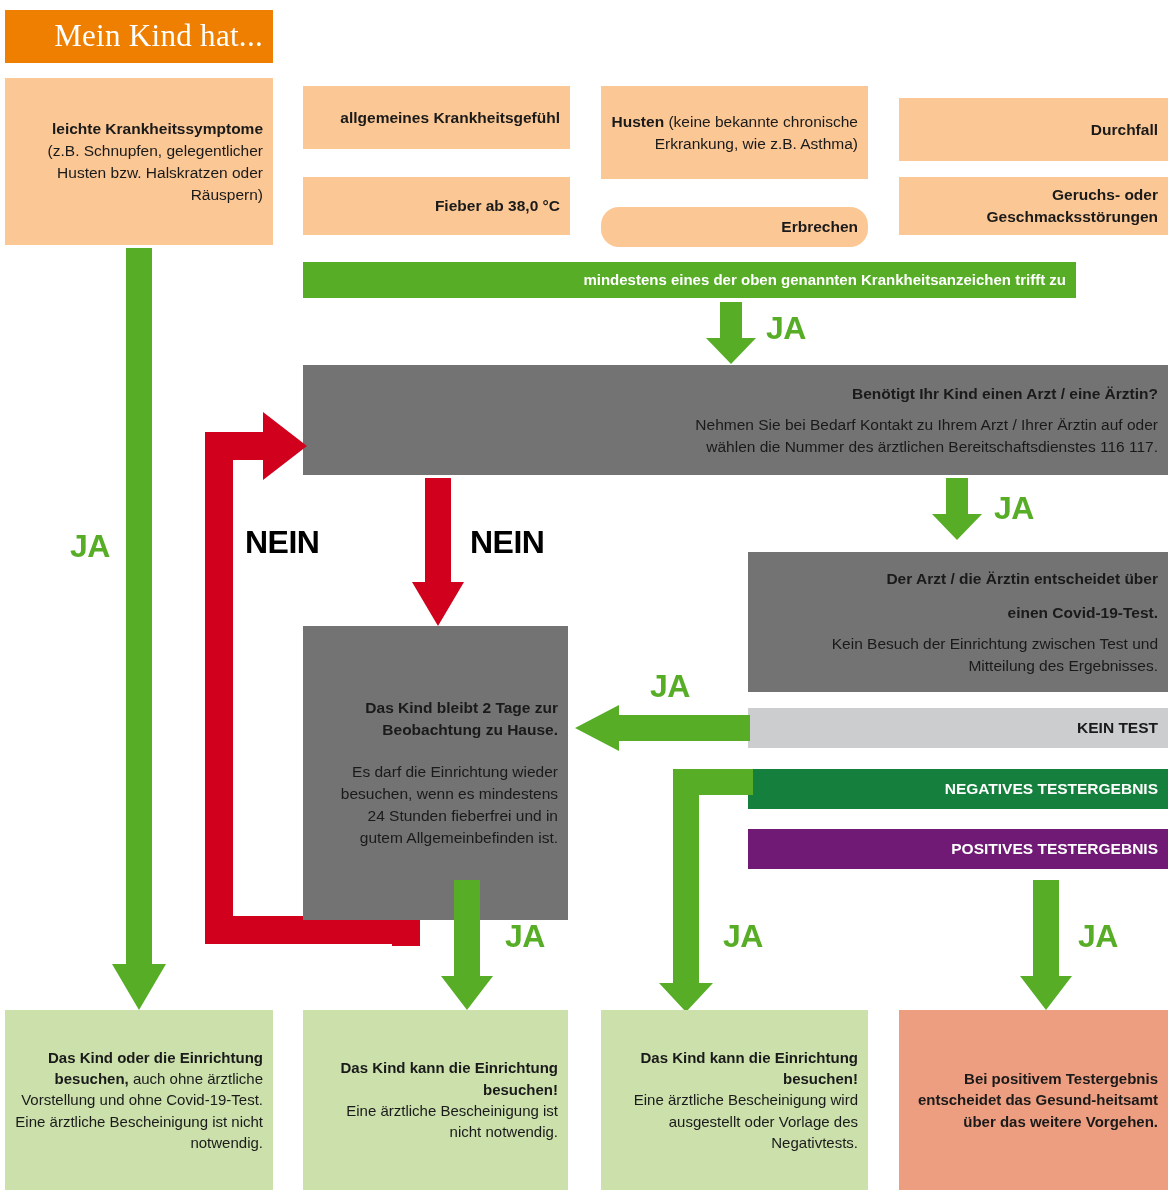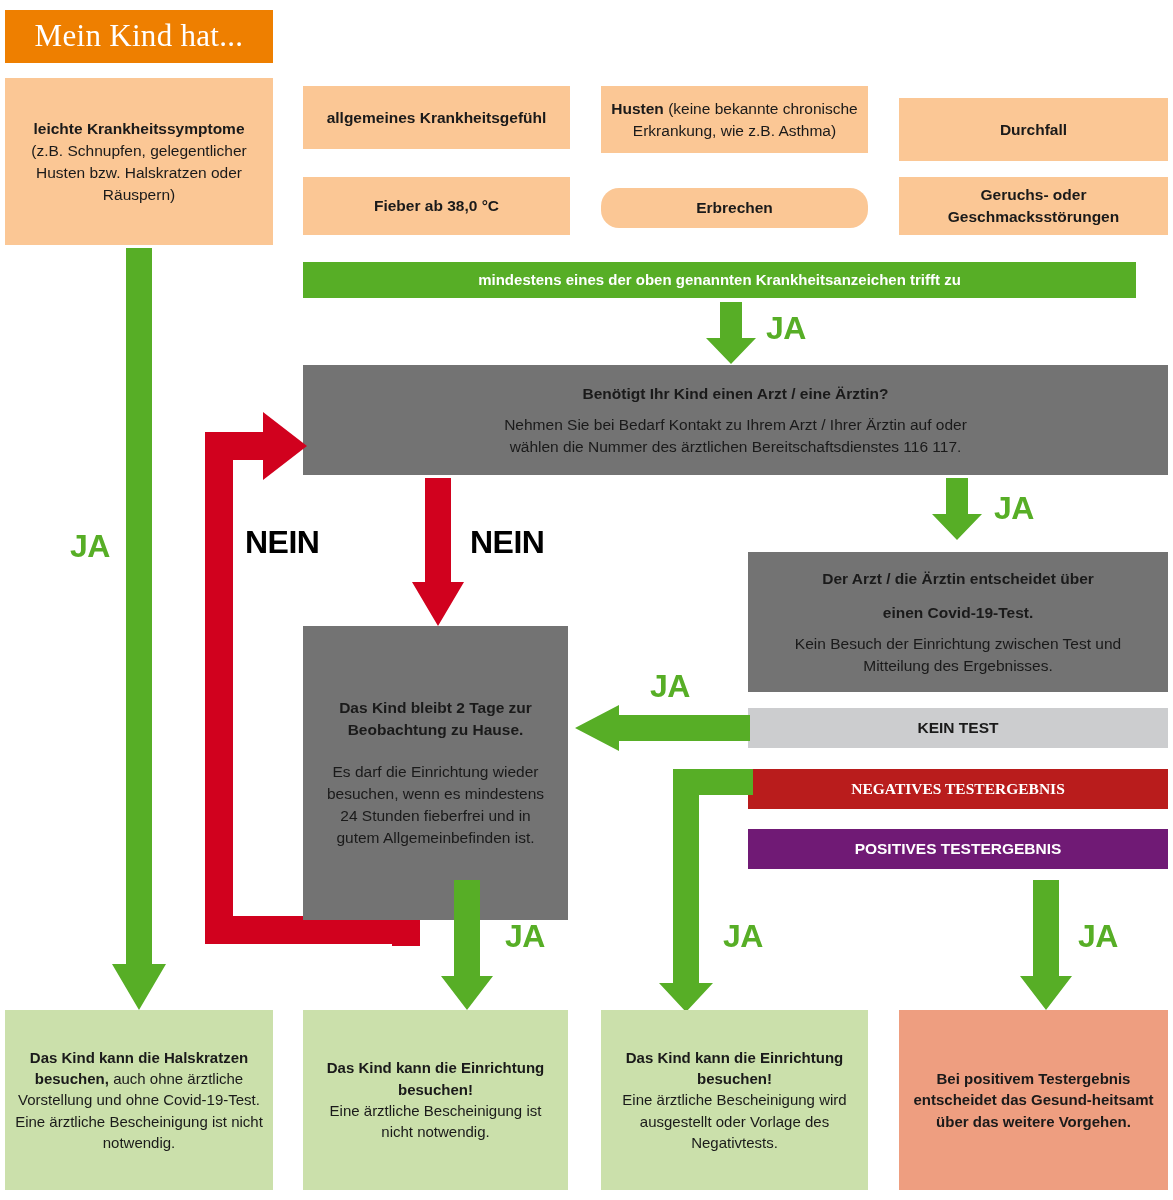--- a/index.html
+++ b/index.html
@@ -7,21 +7,21 @@
     width:1173px;height:1200px;
     background:#ffffff;
     font-family:"Liberation Sans", sans-serif;
     color:#1a1a1a;
     overflow:hidden;
   }
   #stage{position:relative;width:1173px;height:1200px;}
 
   .box{position:absolute;box-sizing:border-box;display:flex;
        align-items:center;justify-content:center;text-align:center;}
-  .box .inner{width:100%;padding:0 10px;line-height:1.42;}
+  .box .inner{width:100%;padding:0 10px;line-height:1.42;text-align:right;}
 
   
   .hdr{background:#ee7f00;color:#ffffff;
        font-family:"Liberation Serif", serif;
        font-size:31px;font-weight:400;letter-spacing:.3px;}
 
   
   .peach{background:#fbc795;color:#1a1a1a;font-size:15.5px;}
   .peach b{font-weight:bold;}
 
@@ -29,21 +29,21 @@
   .greenbar{background:#57ae26;color:#ffffff;font-size:15px;font-weight:bold;}
 
   
   .grey{background:#737373;color:#1a1a1a;font-size:15.5px;}
   .grey .t1{font-weight:bold;display:block;margin-bottom:9px;}
   .grey .t2{display:block;}
 
   
   .strip{font-size:15.5px;font-weight:bold;}
   .strip.grey-strip{background:#cccdcf;color:#1a1a1a;}
-  .strip.green-strip{background:#b91c1c;color:#ffffff;font-family:Liberation Serif, serif;}
+  .strip.green-strip{background:#15803d;color:#ffffff;}
   .strip.red-strip{background:#701a75;color:#ffffff;}
 
   
   .outcome{font-size:15px;}
   .lightgreen{background:#cbe0ab;}
   .salmon{background:#ee9e80;}
   .outcome b{font-weight:bold;}
 
   
   .arrow{position:absolute;}
@@ -72,40 +72,40 @@
   </div>
 
   <div class="box peach" style="left:303px;top:86px;width:267px;height:63px;">
     <span class="inner" style="font-weight:bold;">allgemeines Krankheitsgefühl</span>
   </div>
 
   <div class="box peach" style="left:303px;top:177px;width:267px;height:58px;">
     <span class="inner" style="font-weight:bold;">Fieber ab 38,0 °C</span>
   </div>
 
-  <div class="box peach" style="left:601px;top:86px;width:267px;height:67px;">
+  <div class="box peach" style="left:601px;top:86px;width:267px;height:93px;">
     <span class="inner">
       <b>Husten</b>
       <span>(keine bekannte chronische Erkrankung, wie z.B. Asthma)</span>
     </span>
   </div>
 
-  <div class="box peach" style="left:601px;top:188px;width:267px;height:40px;border-radius:18px;">
+  <div class="box peach" style="left:601px;top:207px;width:267px;height:40px;border-radius:18px;">
     <span class="inner" style="font-weight:bold;">Erbrechen</span>
   </div>
 
   <div class="box peach" style="left:899px;top:86px;width:269px;height:63px;margin-top:12px;">
     <span class="inner" style="font-weight:bold;">Durchfall</span>
   </div>
 
   <div class="box peach" style="left:899px;top:177px;width:269px;height:58px;">
     <span class="inner" style="font-weight:bold;">Geruchs- oder Geschmacksstörungen</span>
   </div>
 
-  <div class="box greenbar" style="left:303px;top:262px;width:833px;height:36px;">
+  <div class="box greenbar" style="left:303px;top:262px;width:773px;height:36px;">
     <span class="inner">mindestens eines der oben genannten Krankheitsanzeichen trifft zu</span>
   </div>
 
   <div class="arrow" style="left:706px;top:302px;">
     <svg width="50" height="62" viewBox="0 0 50 62">
       <polygon points="14,0 36,0 36,36 50,36 25,62 0,36 14,36" fill="#57ae26"></polygon>
     </svg>
   </div>
   <div class="lbl ja" style="left:766px;top:310px;">JA</div>
 
@@ -216,21 +216,21 @@
 
   <div class="arrow" style="left:1020px;top:880px;">
     <svg width="52" height="130" viewBox="0 0 52 130">
       <polygon points="13,0 39,0 39,96 52,96 26,130 0,96 13,96" fill="#57ae26"></polygon>
     </svg>
   </div>
   <div class="lbl ja" style="left:1078px;top:918px;">JA</div>
 
   <div class="box outcome lightgreen" style="left:5px;top:1010px;width:268px;height:180px;">
     <span class="inner">
-      <b>Das Kind kann die Halskratzen besuchen,</b>
+      <b>Das Kind oder die Einrichtung besuchen,</b>
       <span>auch ohne ärztliche Vorstellung und ohne Covid-19-Test. Eine ärztliche Bescheinigung ist nicht notwendig.</span>
     </span>
   </div>
 
   <div class="box outcome lightgreen" style="left:303px;top:1010px;width:265px;height:180px;">
     <span class="inner">
       <b>Das Kind kann die Einrichtung besuchen!</b><br>
       <span>Eine ärztliche Bescheinigung ist nicht notwendig.</span>
     </span>
   </div>

